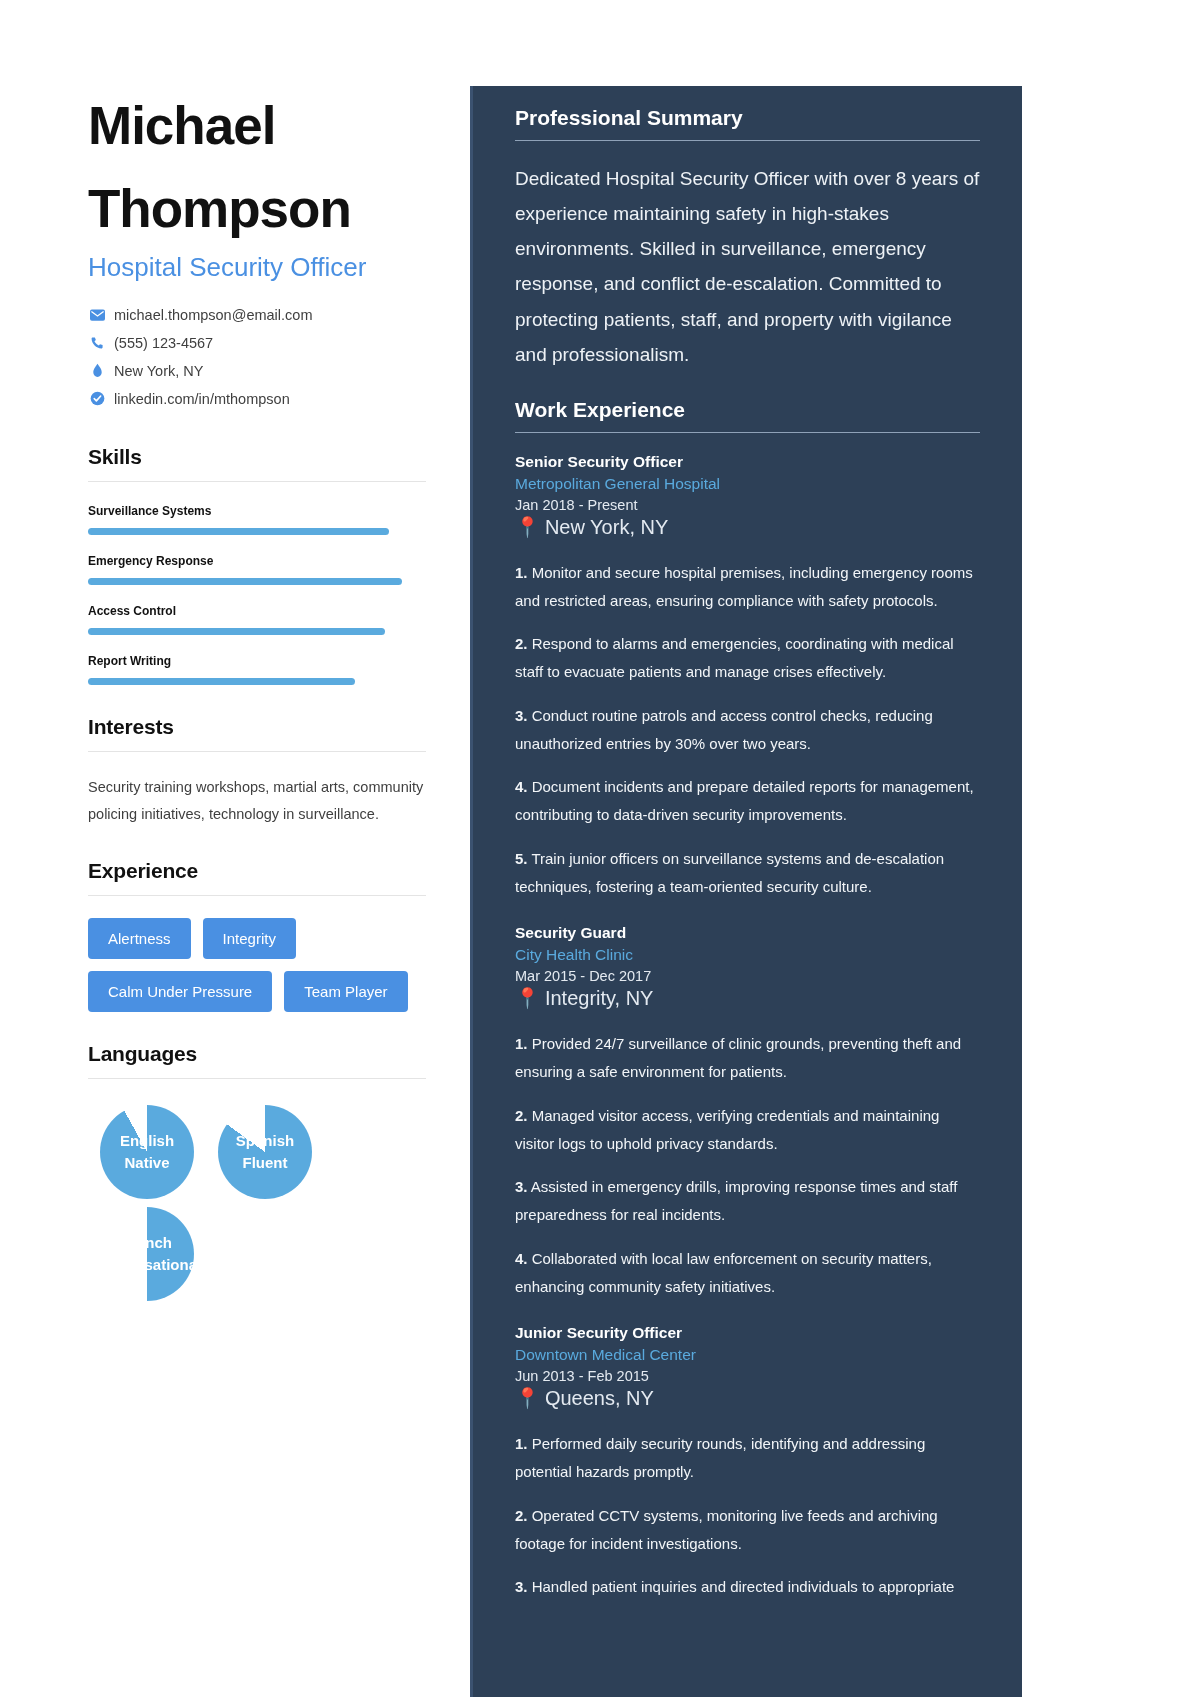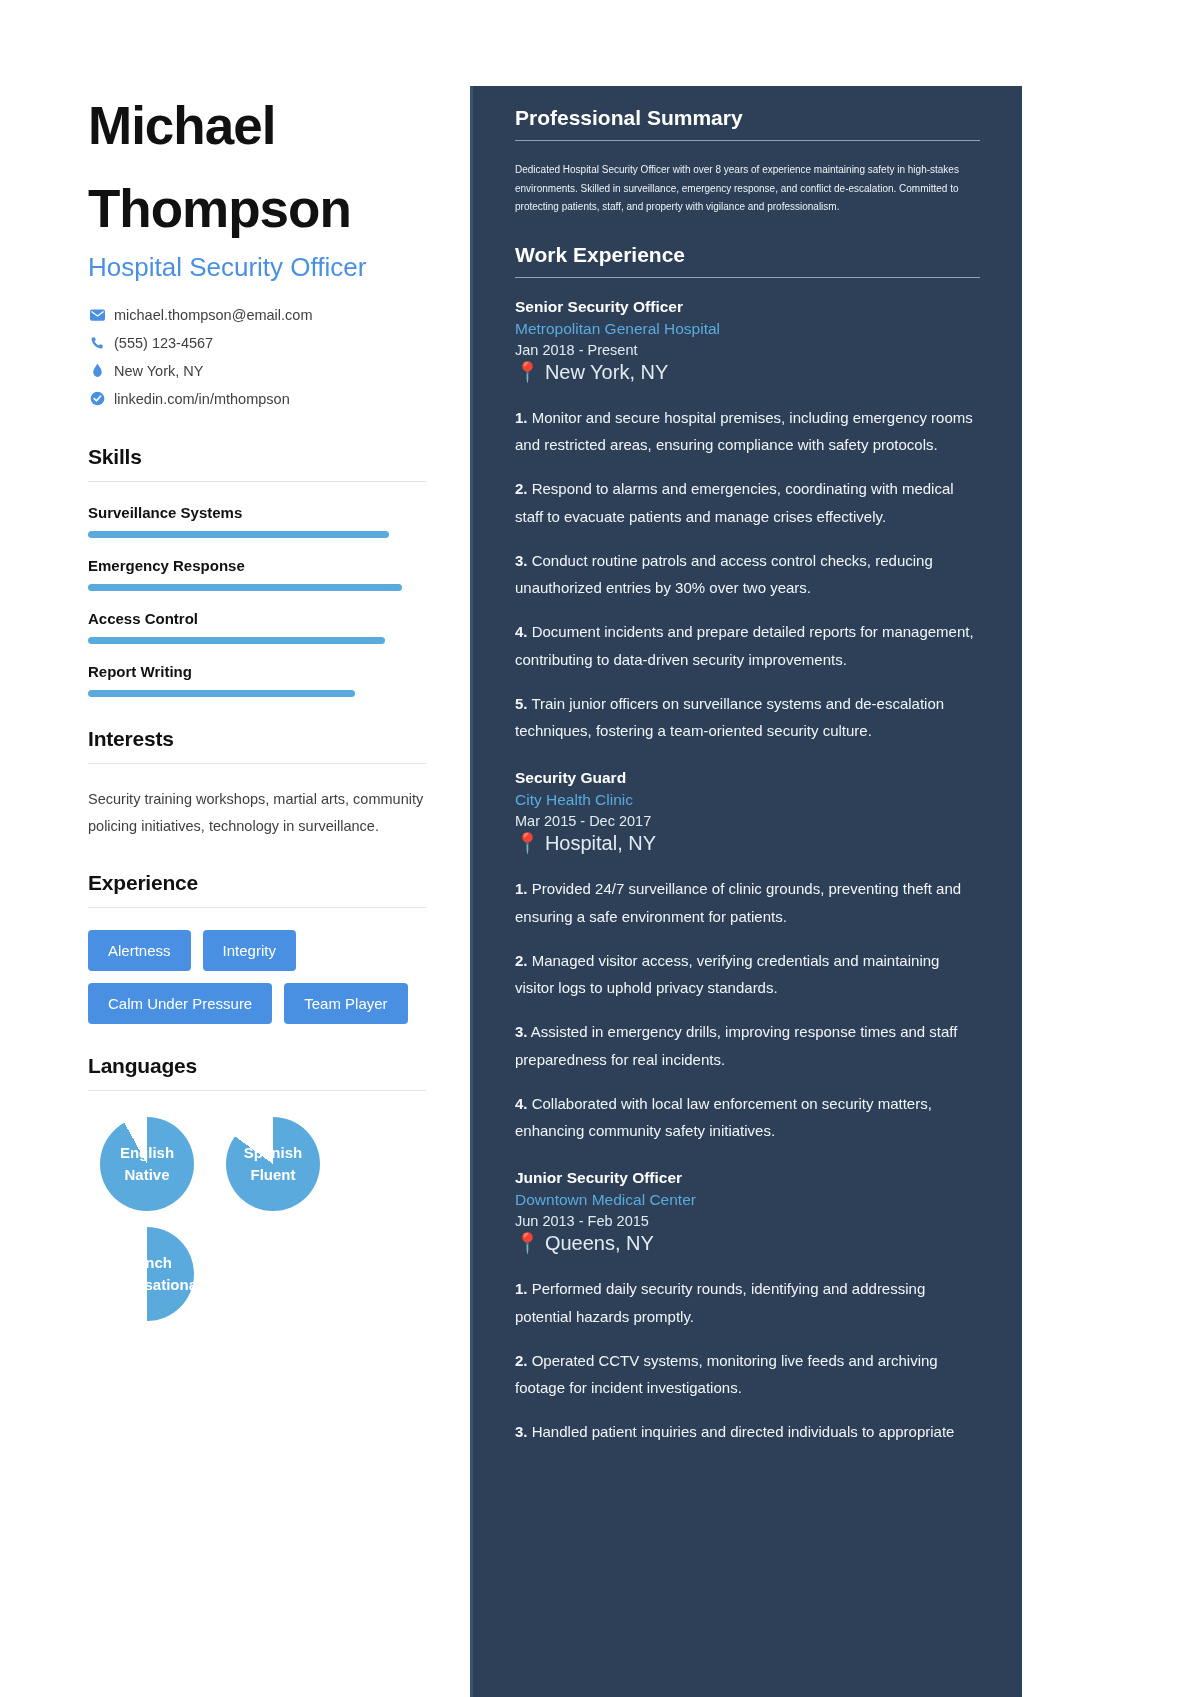--- a/index.html
+++ b/index.html
@@ -76,21 +76,21 @@
   .sec-rule {
     height: 1px;
     background: #e4e4e4;
     width: 100%;
     margin-bottom: 22px;
   }
   .sec-block { margin-bottom: 30px; }
 
   .skill { margin-bottom: 19px; }
   .skill-name {
-    font-size: 15px;
+    font-size: 12px;
     font-weight: 700;
     color: #111111;
     margin-bottom: 10px;
   }
   .skill-track {
     width: 100%;
     height: 7px;
     background: transparent;
   }
   .skill-fill {
@@ -120,21 +120,20 @@
     padding: 13px 20px;
     line-height: 1;
     white-space: nowrap;
   }
 
   .lang-wrap {
     display: flex;
     flex-wrap: wrap;
     width: 338px;
     margin-top: 6px;
-    gap: 8px;
   }
   .lang-item {
     position: relative;
     width: 118px;
     height: 102px;
     display: flex;
     align-items: center;
     justify-content: center;
   }
   .lang-pie {
@@ -177,21 +176,21 @@
     margin: 0 0 10px 0;
   }
   .panel-rule {
     height: 1px;
     background: #8fa2b8;
     width: 100%;
     margin-bottom: 20px;
   }
   .panel-block { margin-bottom: 26px; }
   .summary-text {
-    font-size: 10px;
+    font-size: 19px;
     line-height: 1.85;
     color: #eef2f6;
     margin: 0;
   }
 
   .job { margin-bottom: 6px; }
   .job-role {
     font-size: 15.5px;
     font-weight: 700;
     color: #ffffff;
@@ -388,21 +387,21 @@
         <p class="bullet"><span class="bullet-num">5.</span> <span>Train junior officers on surveillance systems and de-escalation techniques, fostering a team-oriented security culture.</span></p>
       </div>
 
       <div class="job-gap"></div>
 
       <div class="job">
         <div class="job-role">Security Guard</div>
         <div class="job-company">City Health Clinic</div>
         <div class="job-dates">Mar 2015 - Dec 2017</div>
         <div class="job-location">
-          <span class="pin-icon">📍</span><span>Hospital, NY</span>
+          <span class="pin-icon">📍</span><span>Integrity, NY</span>
         </div>
         <p class="bullet"><span class="bullet-num">1.</span> <span>Provided 24/7 surveillance of clinic grounds, preventing theft and ensuring a safe environment for patients.</span></p>
         <p class="bullet"><span class="bullet-num">2.</span> <span>Managed visitor access, verifying credentials and maintaining visitor logs to uphold privacy standards.</span></p>
         <p class="bullet"><span class="bullet-num">3.</span> <span>Assisted in emergency drills, improving response times and staff preparedness for real incidents.</span></p>
         <p class="bullet"><span class="bullet-num">4.</span> <span>Collaborated with local law enforcement on security matters, enhancing community safety initiatives.</span></p>
       </div>
 
       <div class="job-gap"></div>
 
       <div class="job">

